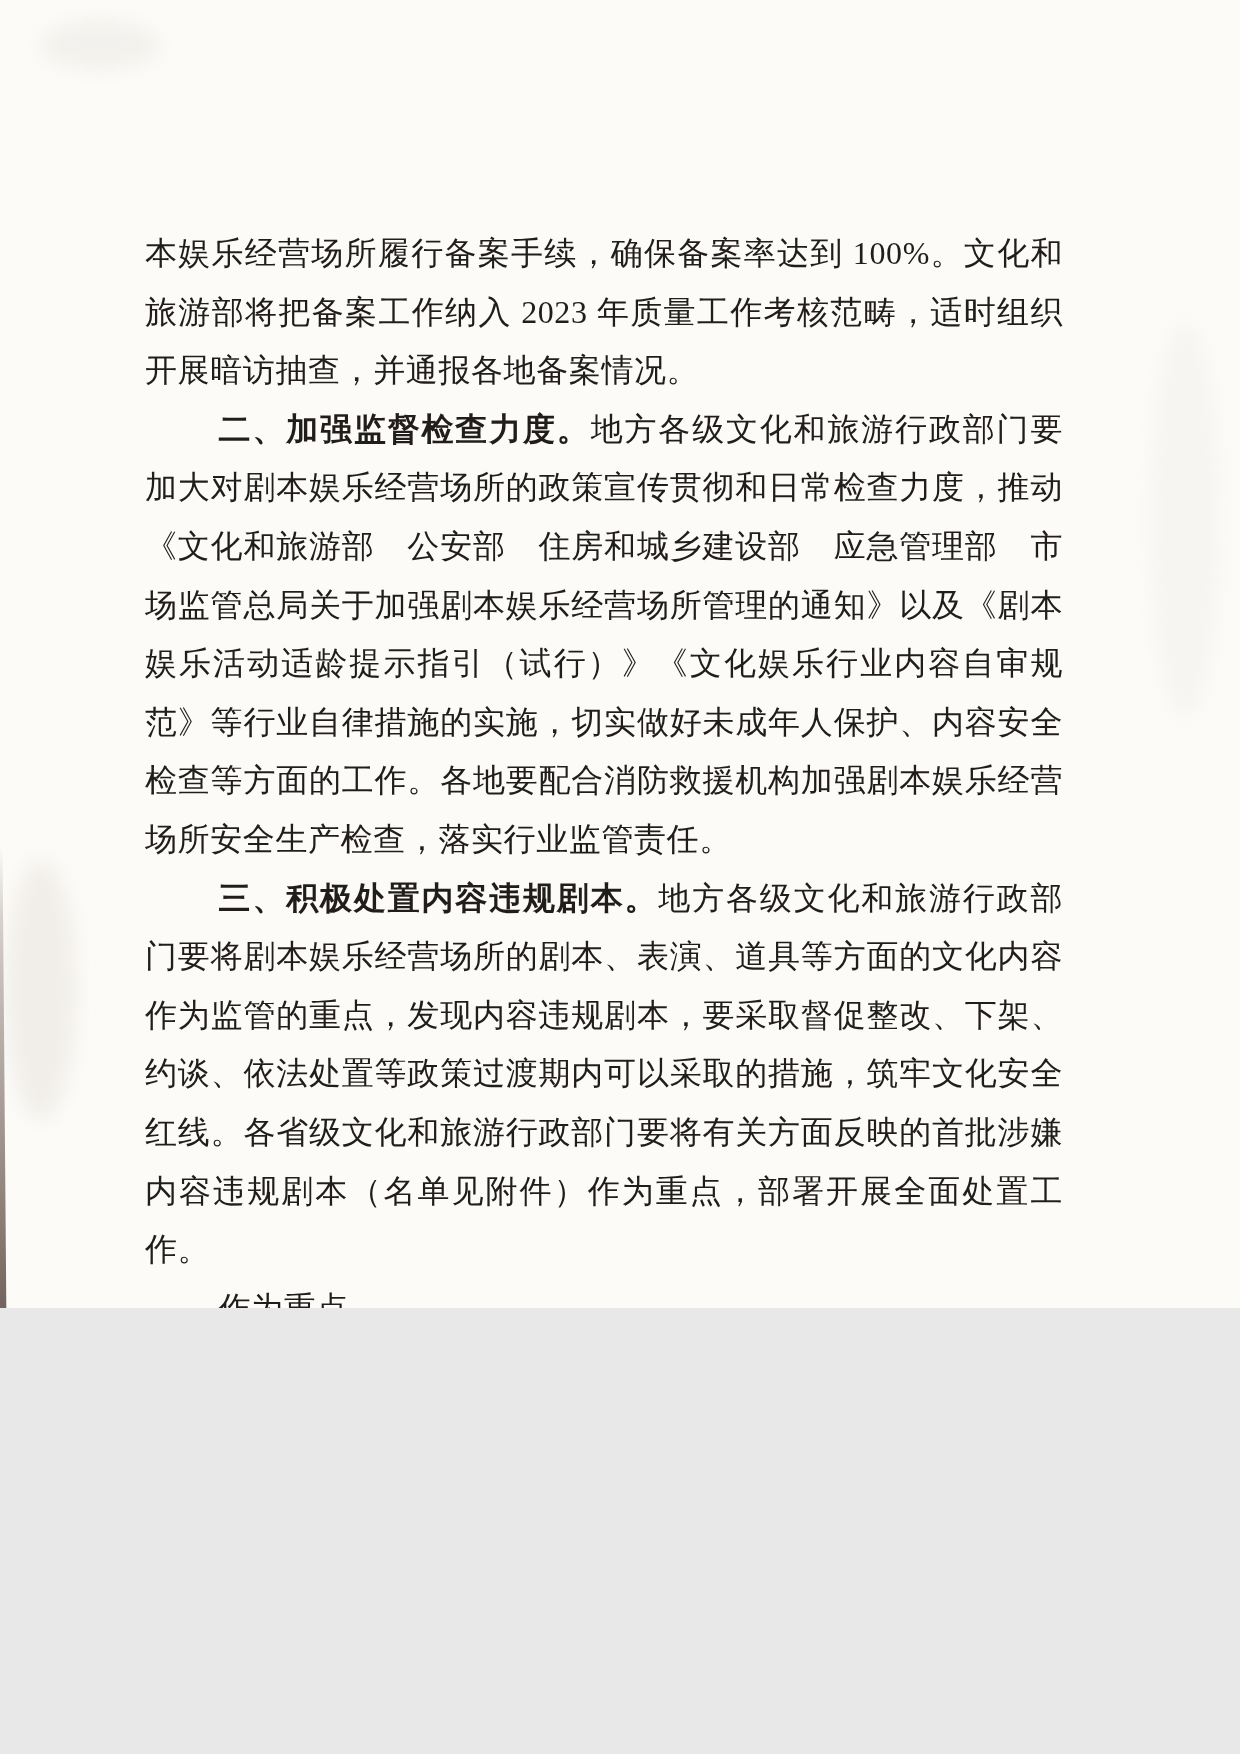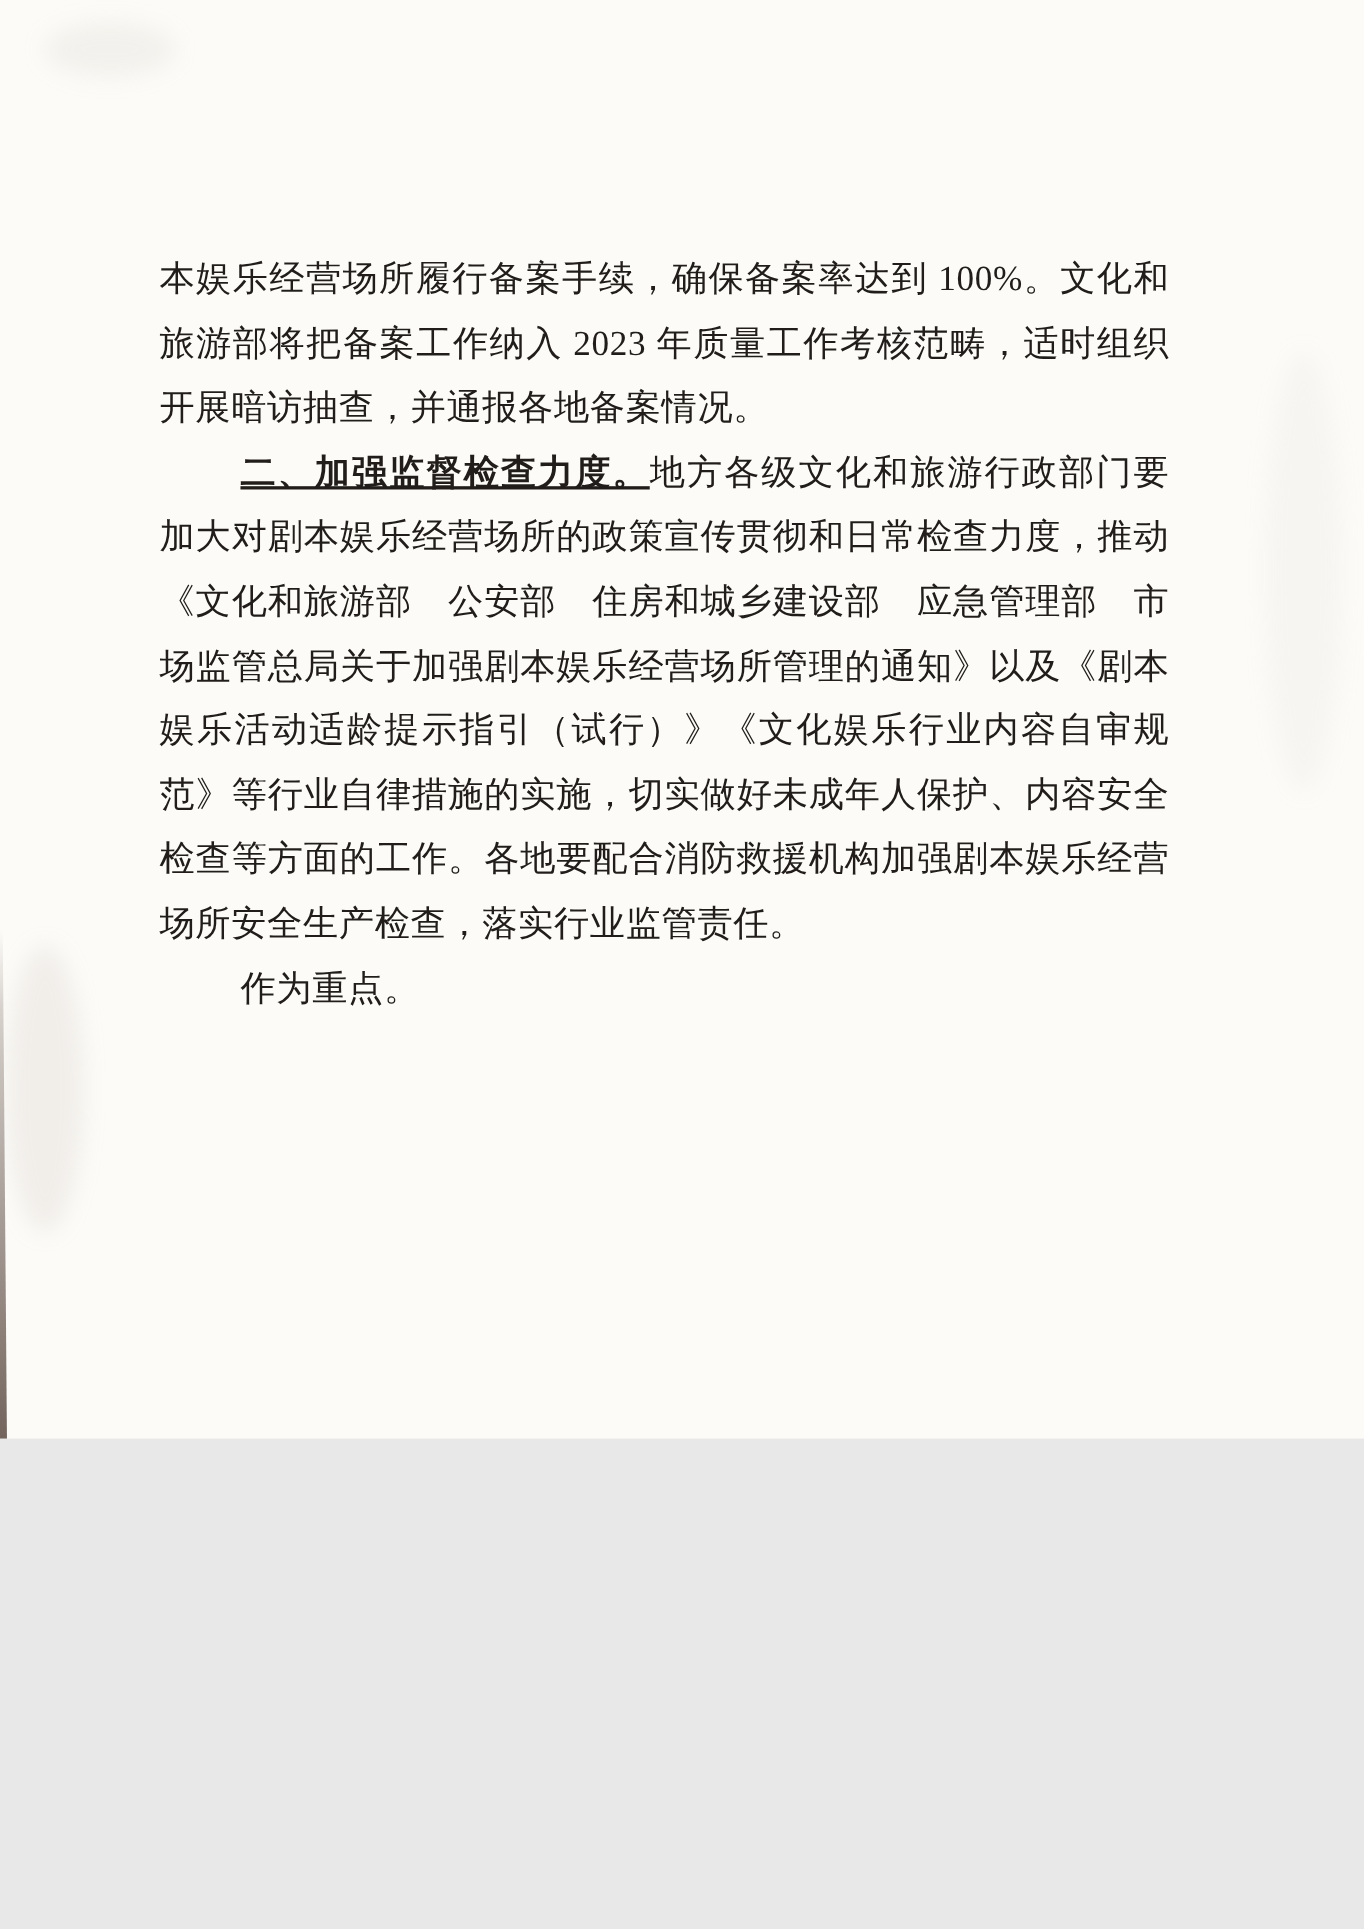--- a/index.html
+++ b/index.html
@@ -62,21 +62,20 @@
   .content p {
     margin: 0;
   }
   .content p.indent {
     text-indent: 2.3em;
   }
   .lead {
     font-family: "Liberation Sans", sans-serif;
     font-weight: 700;
     letter-spacing: 0.6px;
-    text-decoration: underline;
   }
   .page-number {
     position: absolute;
     left: 162px;
     top: 1607px;
     font-size: 31px;
     letter-spacing: 1px;
     color: #2b2926;
     font-family: "Liberation Serif", serif;
   }
@@ -88,18 +87,19 @@
 
   <div class="smudge smudge-a"></div>
   <div class="smudge smudge-b"></div>
   <div class="smudge smudge-c"></div>
   <div class="smudge smudge-d"></div>
   <div class="scan-edge"></div>
 
   <div class="content">
     <p><span class="lead"></span><span>本娱乐经营场所履行备案手续，确保备案率达到 100%。文化和旅游部将把备案工作纳入 2023 年质量工作考核范畴，适时组织开展暗访抽查，并通报各地备案情况。</span></p>
     <p class="indent"><span class="lead">二、加强监督检查力度。</span><span>地方各级文化和旅游行政部门要加大对剧本娱乐经营场所的政策宣传贯彻和日常检查力度，推动《文化和旅游部　公安部　住房和城乡建设部　应急管理部　市场监管总局关于加强剧本娱乐经营场所管理的通知》以及《剧本娱乐活动适龄提示指引（试行）》《文化娱乐行业内容自审规范》等行业自律措施的实施，切实做好未成年人保护、内容安全检查等方面的工作。各地要配合消防救援机构加强剧本娱乐经营场所安全生产检查，落实行业监管责任。</span></p>
+    <p class="indent"><span class="lead">三、积极处置内容违规剧本。</span><span>地方各级文化和旅游行政部门要将剧本娱乐经营场所的剧本、表演、道具等方面的文化内容作为监管的重点，发现内容违规剧本，要采取督促整改、下架、约谈、依法处置等政策过渡期内可以采取的措施，筑牢文化安全红线。各省级文化和旅游行政部门要将有关方面反映的首批涉嫌内容违规剧本（名单见附件）作为重点，部署开展全面处置工作。</span></p>
     <p class="indent"><span class="lead"></span><span>作为重点。</span></p>
   </div>
 
   <div class="page-number">—2—</div>
 
 </div>
 
 </body></html>

